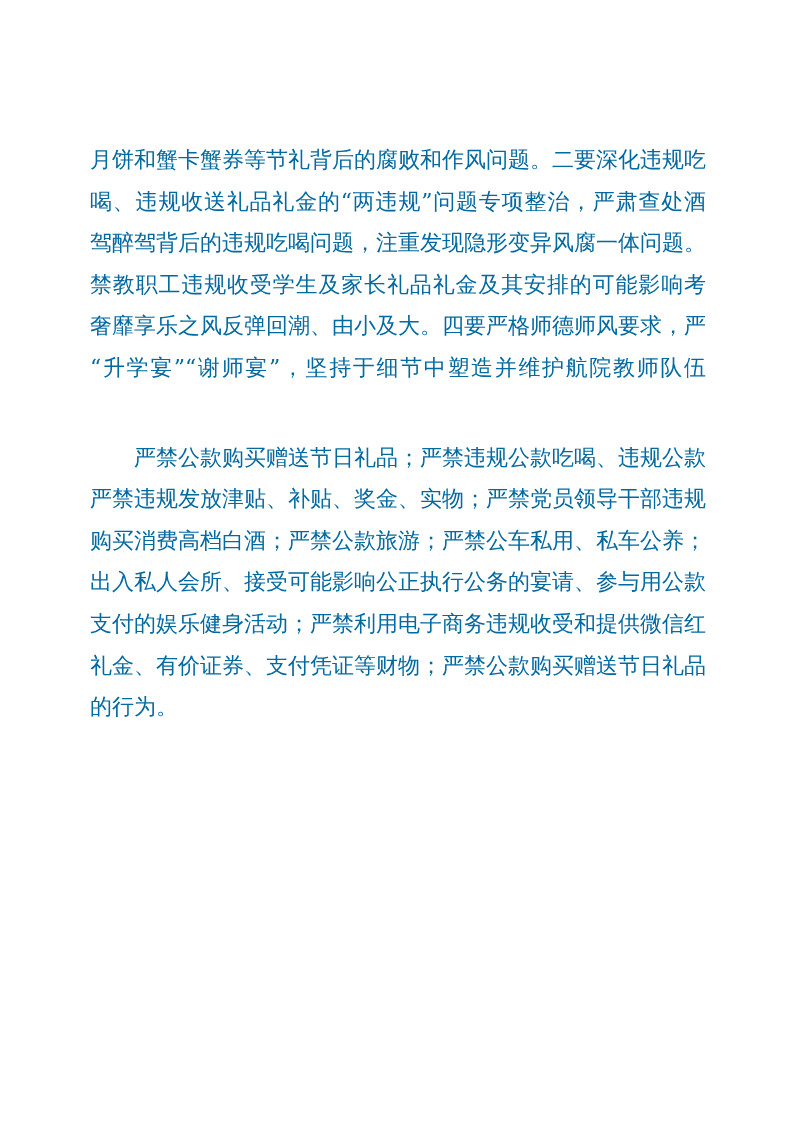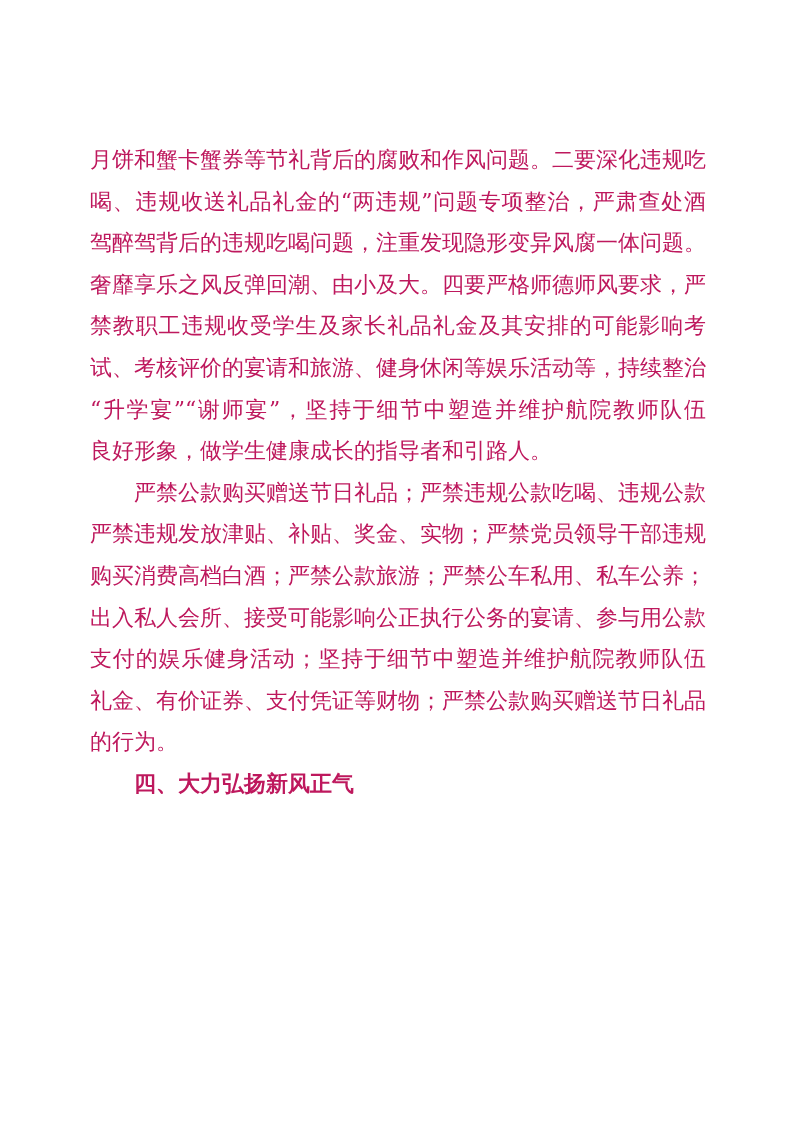--- a/index.html
+++ b/index.html
@@ -7,21 +7,21 @@
     padding: 0;
     background: #ffffff;
   }
   .page {
     position: relative;
     width: 785px;
     height: 1122px;
     background: #ffffff;
     overflow: hidden;
     font-family: "DejaVu Serif", "Liberation Serif", serif;
-    color: #be185d;
+    color: #0369a1;
   }
   .content {
     position: absolute;
     left: 90px;
     top: 139px;
     width: 616px;
     font-size: 22px;
     line-height: 41.6px;
     letter-spacing: 0;
   }
@@ -29,47 +29,45 @@
     min-height: 41.6px;
     white-space: nowrap;
   }
   .fill {
     white-space: normal;
     text-align: justify;
     text-align-last: justify;
   }
   .indent {
     text-indent: 44px;
+    margin-top: 48px;
   }
   .heading {
     font-family: "DejaVu Sans", "Liberation Sans", sans-serif;
     font-weight: bold;
     text-indent: 44px;
   }
 </style>
 </head>
 <body>
 
 <div class="page">
   <div class="content">
 
     <div class="line fill">月饼和蟹卡蟹券等节礼背后的腐败和作风问题。二要深化违规吃</div>
     <div class="line fill">喝、违规收送礼品礼金的“两违规”问题专项整治，严肃查处酒</div>
     <div class="line fill">驾醉驾背后的违规吃喝问题，注重发现隐形变异风腐一体问题。</div>
+    <div class="line fill">禁教职工违规收受学生及家长礼品礼金及其安排的可能影响考</div>
     <div class="line fill">奢靡享乐之风反弹回潮、由小及大。四要严格师德师风要求，严</div>
-    <div class="line fill">禁教职工违规收受学生及家长礼品礼金及其安排的可能影响考</div>
-    <div class="line fill">试、考核评价的宴请和旅游、健身休闲等娱乐活动等，持续整治</div>
     <div class="line fill">“升学宴”“谢师宴”，坚持于细节中塑造并维护航院教师队伍</div>
-    <div class="line">良好形象，做学生健康成长的指导者和引路人。</div>
 
 
     <div class="line fill indent">严禁公款购买赠送节日礼品；严禁违规公款吃喝、违规公款</div>
     <div class="line fill">严禁违规发放津贴、补贴、奖金、实物；严禁党员领导干部违规</div>
     <div class="line fill">购买消费高档白酒；严禁公款旅游；严禁公车私用、私车公养；</div>
     <div class="line fill">出入私人会所、接受可能影响公正执行公务的宴请、参与用公款</div>
-    <div class="line fill">支付的娱乐健身活动；坚持于细节中塑造并维护航院教师队伍</div>
+    <div class="line fill">支付的娱乐健身活动；严禁利用电子商务违规收受和提供微信红</div>
     <div class="line fill">礼金、有价证券、支付凭证等财物；严禁公款购买赠送节日礼品</div>
     <div class="line">的行为。</div>
 
-    <div class="line heading">四、大力弘扬新风正气</div>
 
   </div>
 </div>
 
 </body></html>

